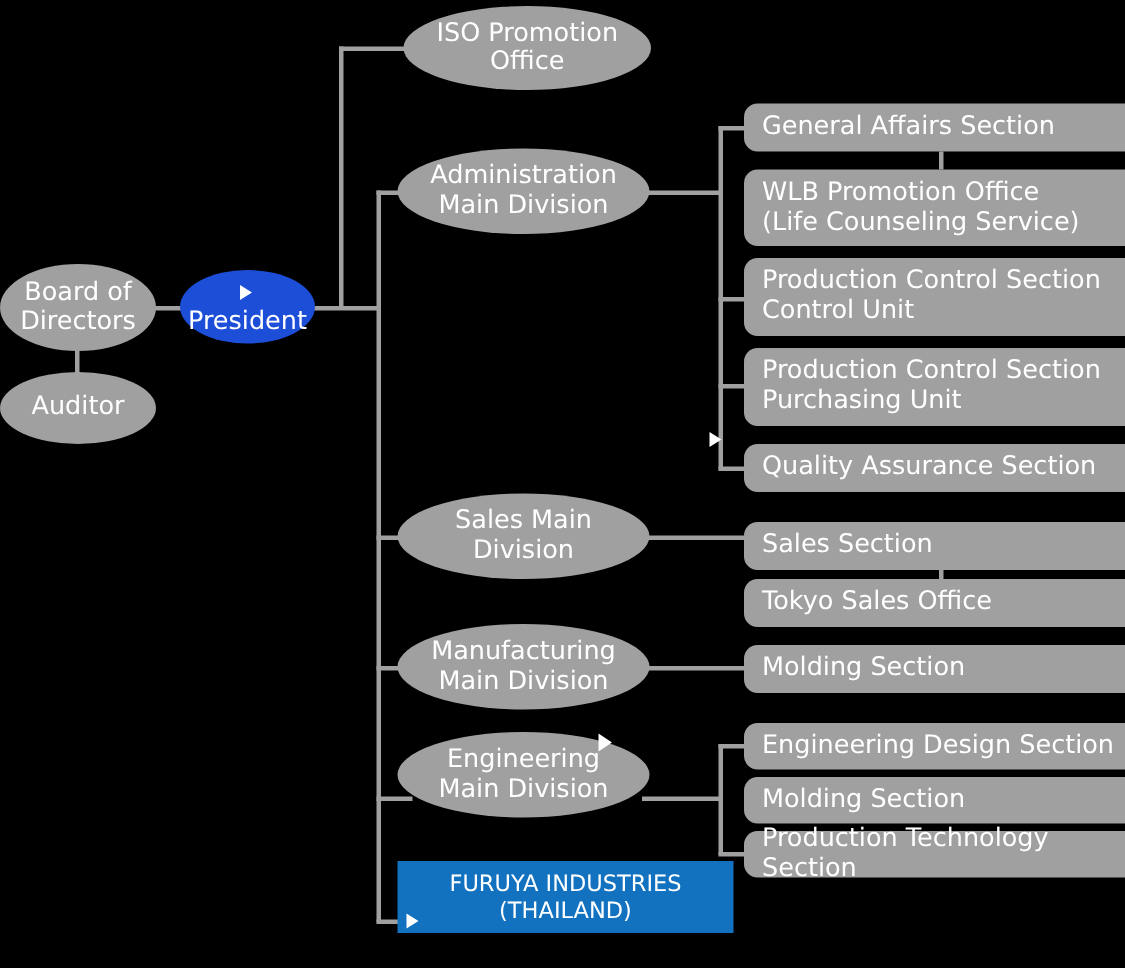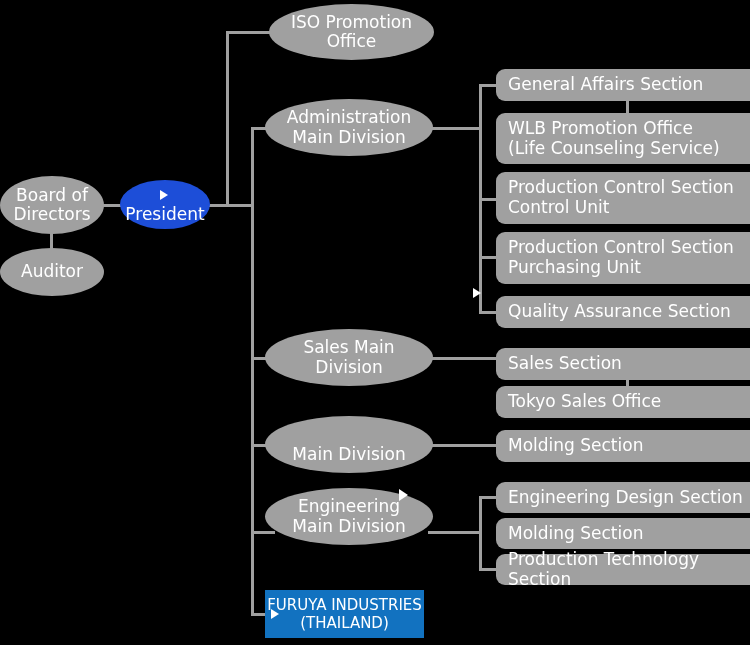--- a/index.html
+++ b/index.html
@@ -142,28 +142,28 @@
 
   <div class="ellipse" style="left:265px;top:99px;width:168px;height:57px;">
     <span class="txt"><span>Administration</span><br><span>Main Division</span></span>
   </div>
 
   <div class="ellipse" style="left:265px;top:329px;width:168px;height:57px;">
     <span class="txt"><span>Sales Main</span><br><span>Division</span></span>
   </div>
 
   <div class="ellipse" style="left:265px;top:416px;width:168px;height:57px;">
-    <span class="txt"><br><span>Main Division</span></span>
+    <span class="txt"><span>Manufacturing</span><br><span>Main Division</span></span>
   </div>
 
   <div class="ellipse" style="left:265px;top:488px;width:168px;height:57px;">
     <span class="txt"><span>Engineering</span><br><span>Main Division</span></span>
   </div>
 
-  <div class="bluebox" style="left:265px;top:590px;width:159px;height:48px;">
+  <div class="bluebox" style="left:265px;top:574px;width:224px;height:48px;">
     <span><span>FURUYA INDUSTRIES</span><br><span>(THAILAND)</span></span>
   </div>
   <div class="tri sm" style="left:271px;top:609px;"></div>
 
   <div class="box" style="left:496px;top:69px;width:262px;height:32px;">
     <span>General Affairs Section</span>
   </div>
 
   <div class="box two" style="left:496px;top:113px;width:262px;height:51px;">
     <span><span>WLB Promotion Office</span><br><span>(Life Counseling Service)</span></span>

